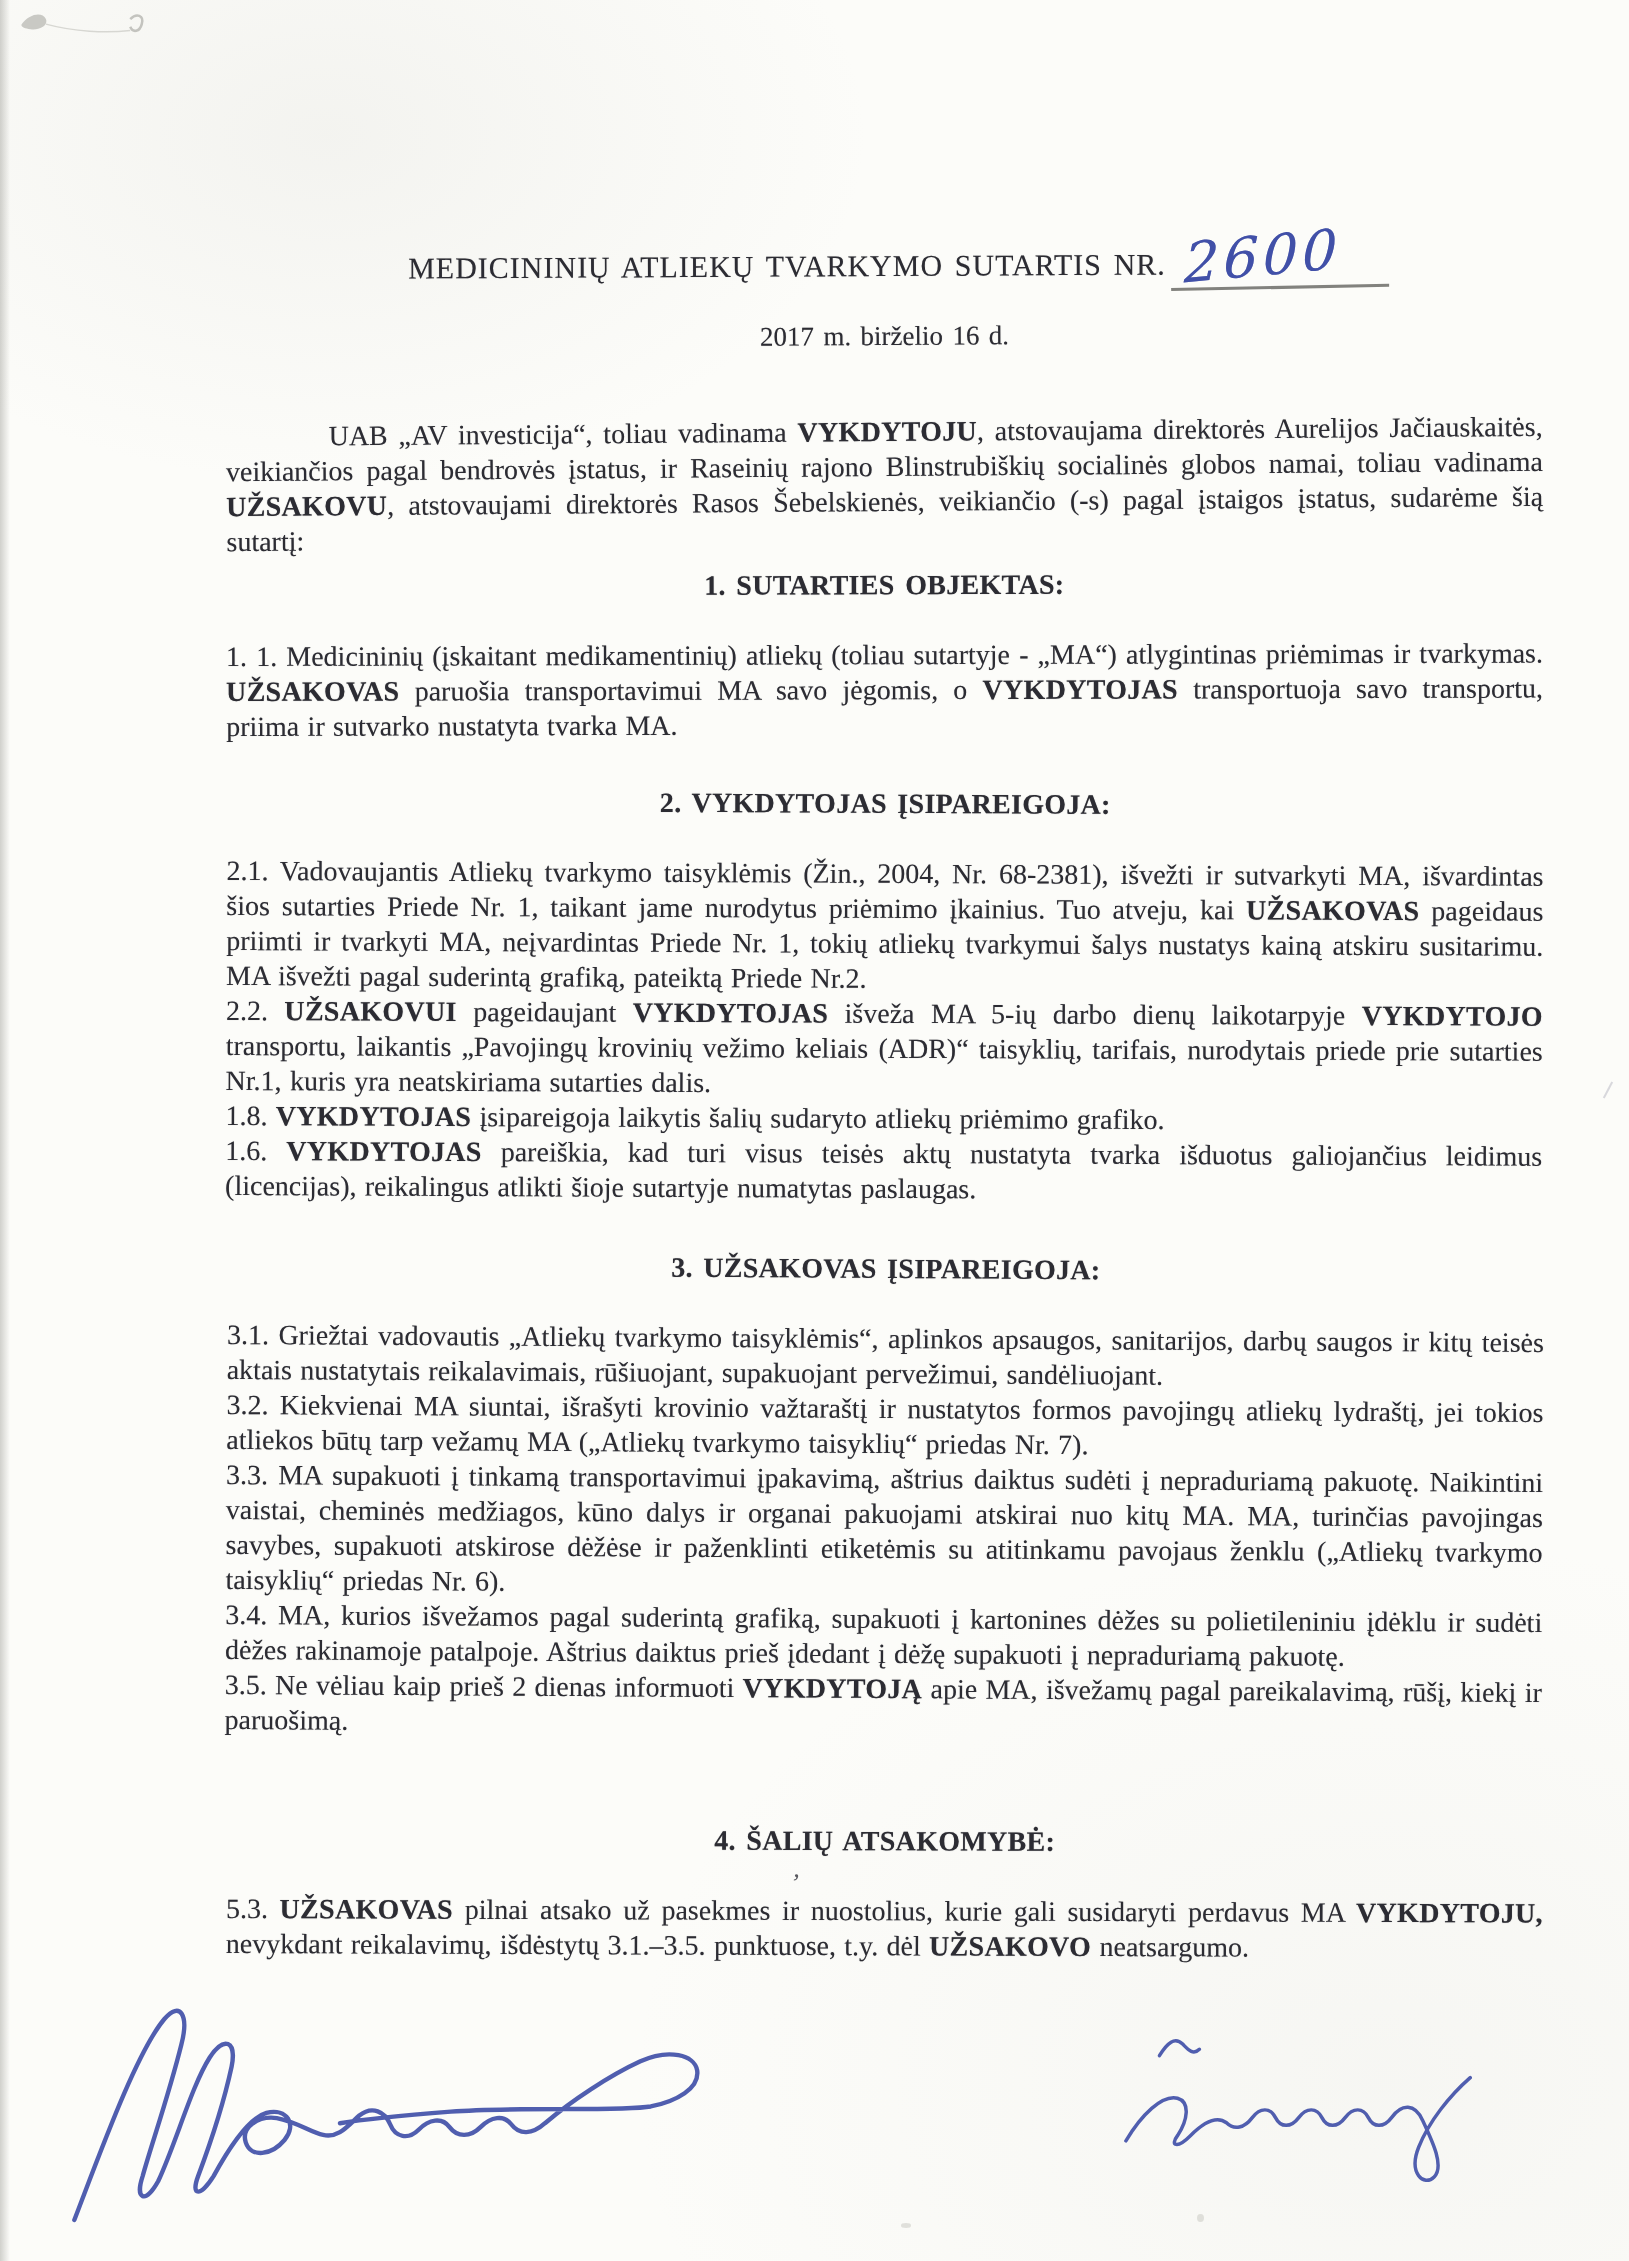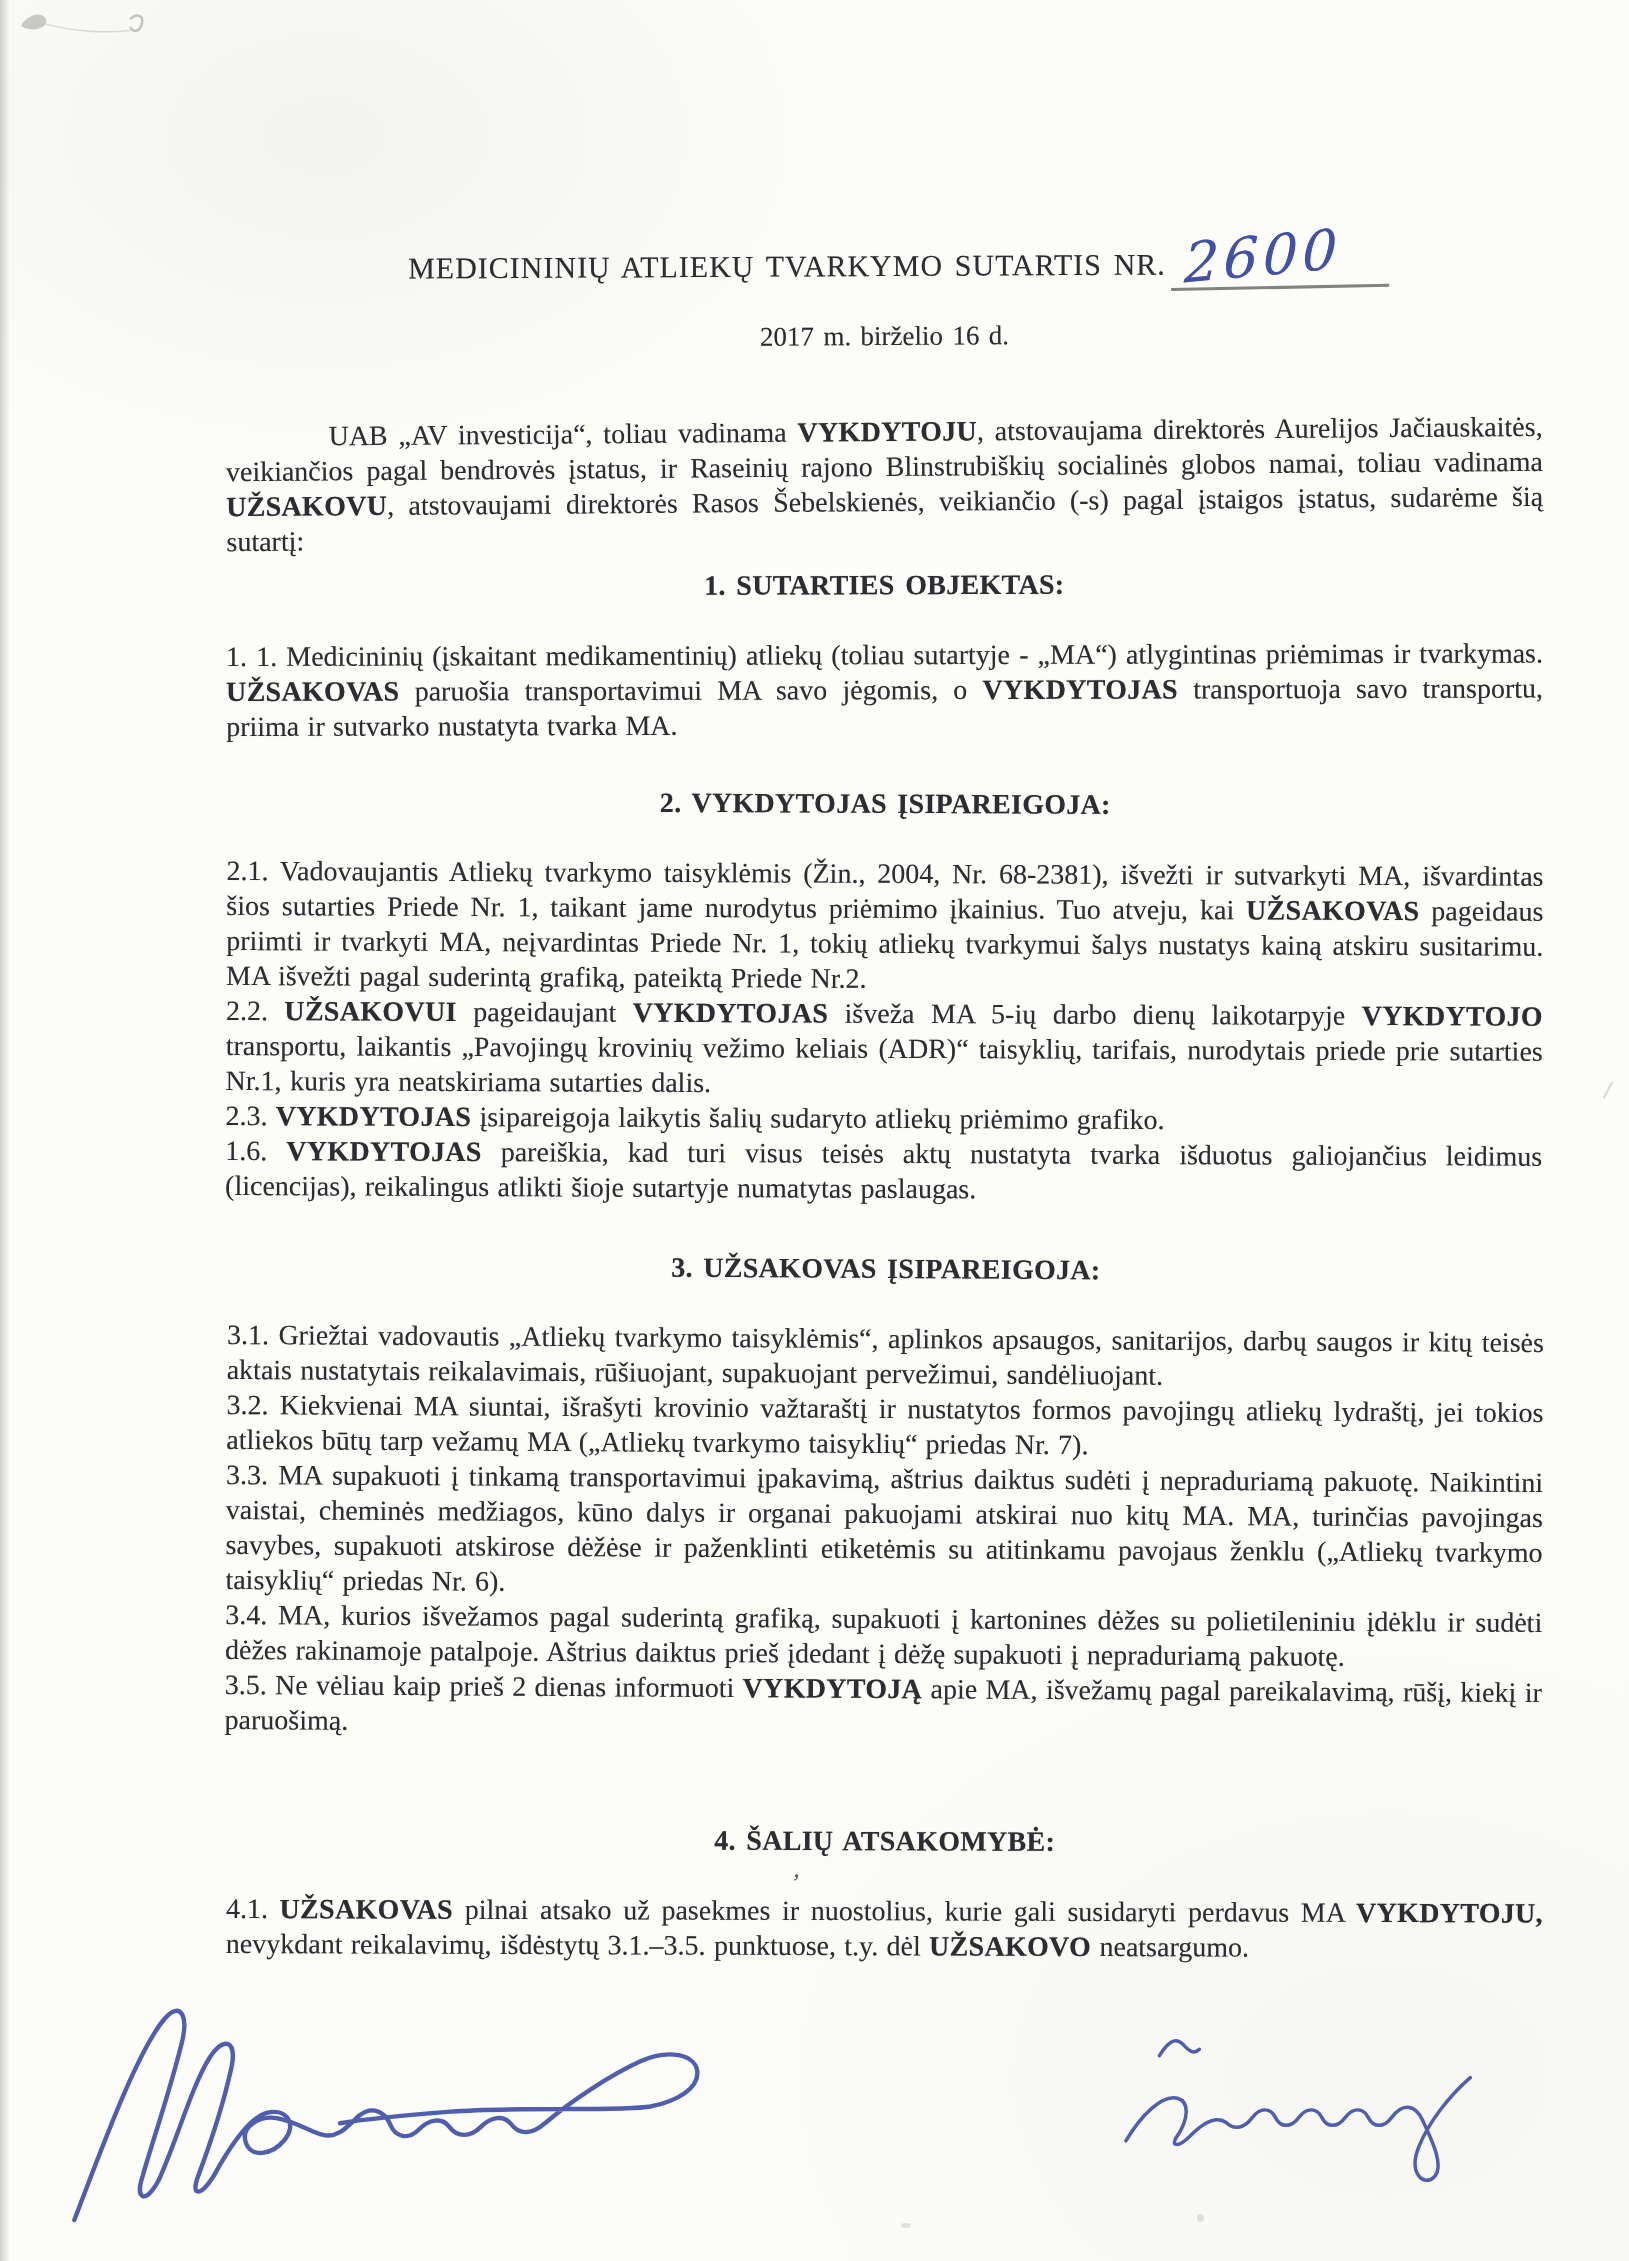--- a/index.html
+++ b/index.html
@@ -97,34 +97,34 @@
 
   <div>
       <div class="section s1">
         <div class="sec-heading txt">1. SUTARTIES OBJEKTAS:</div>
         <p class="para txt"><span>1. 1. Medicininių (įskaitant medikamentinių) atliekų (toliau sutartyje - „MA“) atlygintinas priėmimas ir tvarkymas. </span><span class="b">UŽSAKOVAS</span><span> paruošia transportavimui MA savo jėgomis, o </span><span class="b">VYKDYTOJAS</span><span> transportuoja savo transportu, priima ir sutvarko nustatyta tvarka MA.</span></p>
       </div>
       <div class="section s2">
         <div class="sec-heading txt">2. VYKDYTOJAS ĮSIPAREIGOJA:</div>
         <p class="para txt"><span>2.1. Vadovaujantis Atliekų tvarkymo taisyklėmis (Žin., 2004, Nr. 68-2381), išvežti ir sutvarkyti MA, išvardintas šios sutarties Priede Nr. 1, taikant jame nurodytus priėmimo įkainius. Tuo atveju, kai </span><span class="b">UŽSAKOVAS</span><span> pageidaus priimti ir tvarkyti MA, neįvardintas Priede Nr. 1, tokių atliekų tvarkymui šalys nustatys kainą atskiru susitarimu. MA išvežti pagal suderintą grafiką, pateiktą Priede Nr.2.</span></p>
         <p class="para txt"><span>2.2. </span><span class="b">UŽSAKOVUI</span><span> pageidaujant </span><span class="b">VYKDYTOJAS</span><span> išveža MA 5-ių darbo dienų laikotarpyje </span><span class="b">VYKDYTOJO</span><span> transportu, laikantis „Pavojingų krovinių vežimo keliais (ADR)“ taisyklių, tarifais, nurodytais priede prie sutarties Nr.1, kuris yra neatskiriama sutarties dalis.</span></p>
-        <p class="para txt"><span>2.3. </span><span class="b">VYKDYTOJAS</span><span> įsipareigoja laikytis šalių sudaryto atliekų priėmimo grafiko.</span></p>
+        <p class="para txt"><span>1.8. </span><span class="b">VYKDYTOJAS</span><span> įsipareigoja laikytis šalių sudaryto atliekų priėmimo grafiko.</span></p>
         <p class="para txt"><span>1.6. </span><span class="b">VYKDYTOJAS</span><span> pareiškia, kad turi visus teisės aktų nustatyta tvarka išduotus galiojančius leidimus (licencijas), reikalingus atlikti šioje sutartyje numatytas paslaugas.</span></p>
       </div>
       <div class="section s3">
         <div class="sec-heading txt">3. UŽSAKOVAS ĮSIPAREIGOJA:</div>
         <p class="para txt"><span>3.1. Griežtai vadovautis „Atliekų tvarkymo taisyklėmis“, aplinkos apsaugos, sanitarijos, darbų saugos ir kitų teisės aktais nustatytais reikalavimais, rūšiuojant, supakuojant pervežimui, sandėliuojant.</span></p>
         <p class="para txt"><span>3.2. Kiekvienai MA siuntai, išrašyti krovinio važtaraštį ir nustatytos formos pavojingų atliekų lydraštį, jei tokios atliekos būtų tarp vežamų MA („Atliekų tvarkymo taisyklių“ priedas Nr. 7).</span></p>
         <p class="para txt"><span>3.3. MA supakuoti į tinkamą transportavimui įpakavimą, aštrius daiktus sudėti į nepraduriamą pakuotę. Naikintini vaistai, cheminės medžiagos, kūno dalys ir organai pakuojami atskirai nuo kitų MA. MA, turinčias pavojingas savybes, supakuoti atskirose dėžėse ir paženklinti etiketėmis su atitinkamu pavojaus ženklu („Atliekų tvarkymo taisyklių“ priedas Nr. 6).</span></p>
         <p class="para txt"><span>3.4. MA, kurios išvežamos pagal suderintą grafiką, supakuoti į kartonines dėžes su polietileniniu įdėklu ir sudėti dėžes rakinamoje patalpoje. Aštrius daiktus prieš įdedant į dėžę supakuoti į nepraduriamą pakuotę.</span></p>
         <p class="para txt"><span>3.5. Ne vėliau kaip prieš 2 dienas informuoti </span><span class="b">VYKDYTOJĄ</span><span> apie MA, išvežamų pagal pareikalavimą, rūšį, kiekį ir paruošimą.</span></p>
       </div>
       <div class="section s4">
         <div class="sec-heading txt">4. ŠALIŲ ATSAKOMYBĖ:</div>
-        <p class="para txt"><span>4.1. </span><span class="b">UŽSAKOVAS</span><span> pilnai atsako už pasekmes ir nuostolius, kurie gali susidaryti perdavus MA </span><span class="b">VYKDYTOJU,</span><span> nevykdant reikalavimų, išdėstytų 3.1.–3.5. punktuose, t.y. dėl </span><span class="b">UŽSAKOVO</span><span> neatsargumo.</span></p>
+        <p class="para txt"><span>5.3. </span><span class="b">UŽSAKOVAS</span><span> pilnai atsako už pasekmes ir nuostolius, kurie gali susidaryti perdavus MA </span><span class="b">VYKDYTOJU,</span><span> nevykdant reikalavimų, išdėstytų 3.1.–3.5. punktuose, t.y. dėl </span><span class="b">UŽSAKOVO</span><span> neatsargumo.</span></p>
       </div>
     </div>
 
   <span id="comma-artifact" class="artifact">,</span>
   <div id="tick-right" class="artifact"></div>
   <div id="blob-1" class="blob"></div>
   <div id="blob-2" class="blob"></div>
 
   <svg id="sig-left" class="sig" viewBox="0 0 525 182">
     <path stroke-width="3.4" d="

